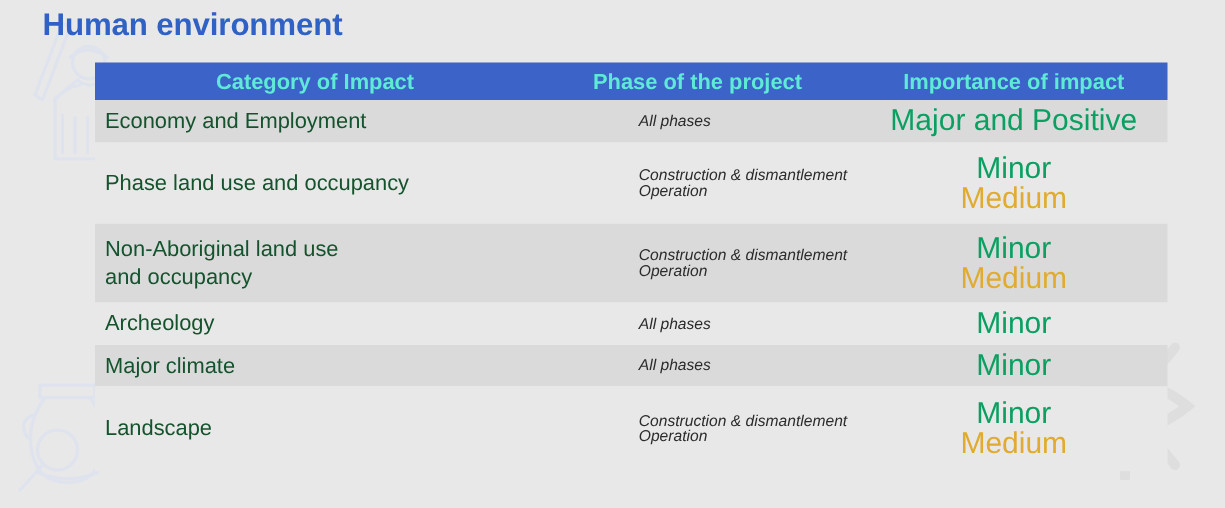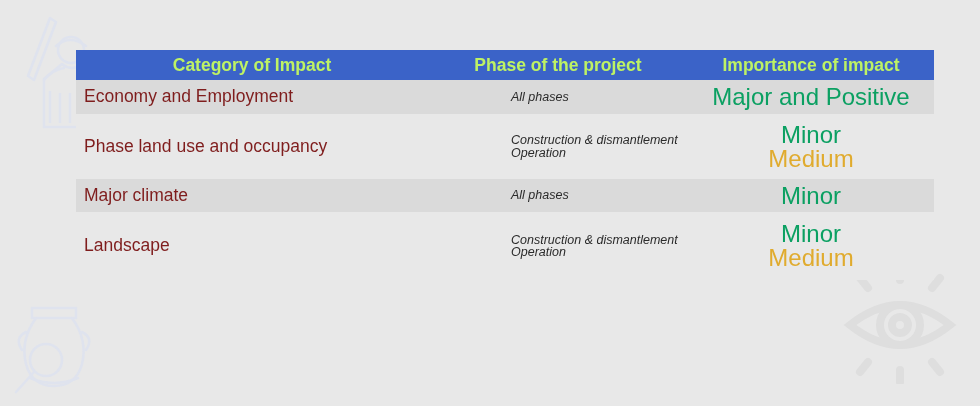--- a/index.html
+++ b/index.html
@@ -58,36 +58,36 @@
     padding: 0;
     border: 0;
     vertical-align: middle;
   }
 
   thead tr {
     background: #3b63c8;
   }
   thead th {
     height: 30px;
-    color: #bef264;
+    color: #5eead4;
     font-size: 17.5px;
     font-weight: bold;
     text-align: center;
     border-bottom: 2px solid #2c50ad;
   }
   th.col-category  { width: 352px; }
   th.col-phase     { width: 260px; }
   th.col-important { width: 246px; }
 
   tbody tr.stripe-dark  { background: #dadada; }
   tbody tr.stripe-light { background: #e8e8e8; }
 
   td.cat-cell {
     font-size: 17.5px;
-    color: #7f1d1d;
+    color: #14532d;
     padding-left: 8px;
     line-height: 1.22;
     text-align: left;
   }
   td.phase-cell {
     padding-left: 83px;
     text-align: left;
   }
   td.imp-cell {
     text-align: center;
@@ -150,20 +150,21 @@
       <circle cx="62" cy="59" r="8"></circle>
       <path d="M62 14 v-12"></path>
       <path d="M30 22 l-8 -10"></path>
       <path d="M94 22 l8 -10"></path>
       <path d="M62 104 v12"></path>
       <path d="M30 96 l-8 10"></path>
       <path d="M94 96 l8 10"></path>
     </g>
   </svg>
 
+  <div class="slide-title">Human environment</div>
 
   <table class="impact-table">
     <thead>
       <tr>
         <th class="col-category">Category of Impact</th>
         <th class="col-phase">Phase of the project</th>
         <th class="col-important">Importance of impact</th>
       </tr>
     </thead>
     <tbody id="table-body">
@@ -180,20 +181,40 @@
           <td class="cat-cell">Phase land use and occupancy</td>
           <td class="phase-cell">
             <div class="phase-line">Construction &amp; dismantlement</div>
             <div class="phase-line">Operation</div>
           </td>
           <td class="imp-cell">
             <div class="imp-line imp-green">Minor</div>
             <div class="imp-line imp-yellow">Medium</div>
           </td>
         </tr>
+        <tr class="stripe-dark" style="height: 63px;">
+          <td class="cat-cell">Non-Aboriginal land use<br>and occupancy</td>
+          <td class="phase-cell">
+            <div class="phase-line">Construction &amp; dismantlement</div>
+            <div class="phase-line">Operation</div>
+          </td>
+          <td class="imp-cell">
+            <div class="imp-line imp-green">Minor</div>
+            <div class="imp-line imp-yellow">Medium</div>
+          </td>
+        </tr>
+        <tr class="stripe-light" style="height: 34px;">
+          <td class="cat-cell">Archeology</td>
+          <td class="phase-cell">
+            <div class="phase-line">All phases</div>
+          </td>
+          <td class="imp-cell">
+            <div class="imp-line imp-green">Minor</div>
+          </td>
+        </tr>
         <tr class="stripe-dark" style="height: 33px;">
           <td class="cat-cell">Major climate</td>
           <td class="phase-cell">
             <div class="phase-line">All phases</div>
           </td>
           <td class="imp-cell">
             <div class="imp-line imp-green">Minor</div>
           </td>
         </tr>
         <tr class="stripe-light" style="height: 68px;">

